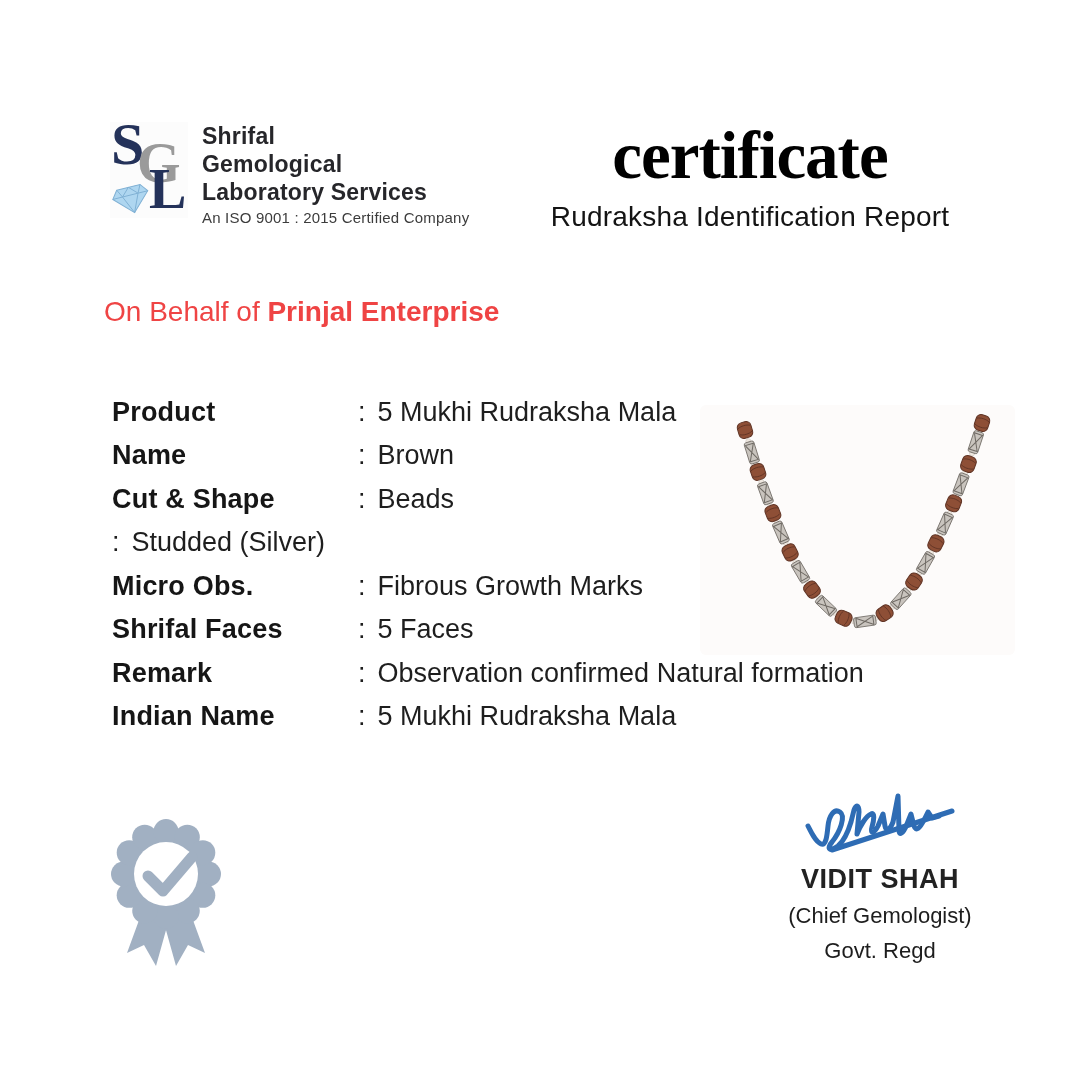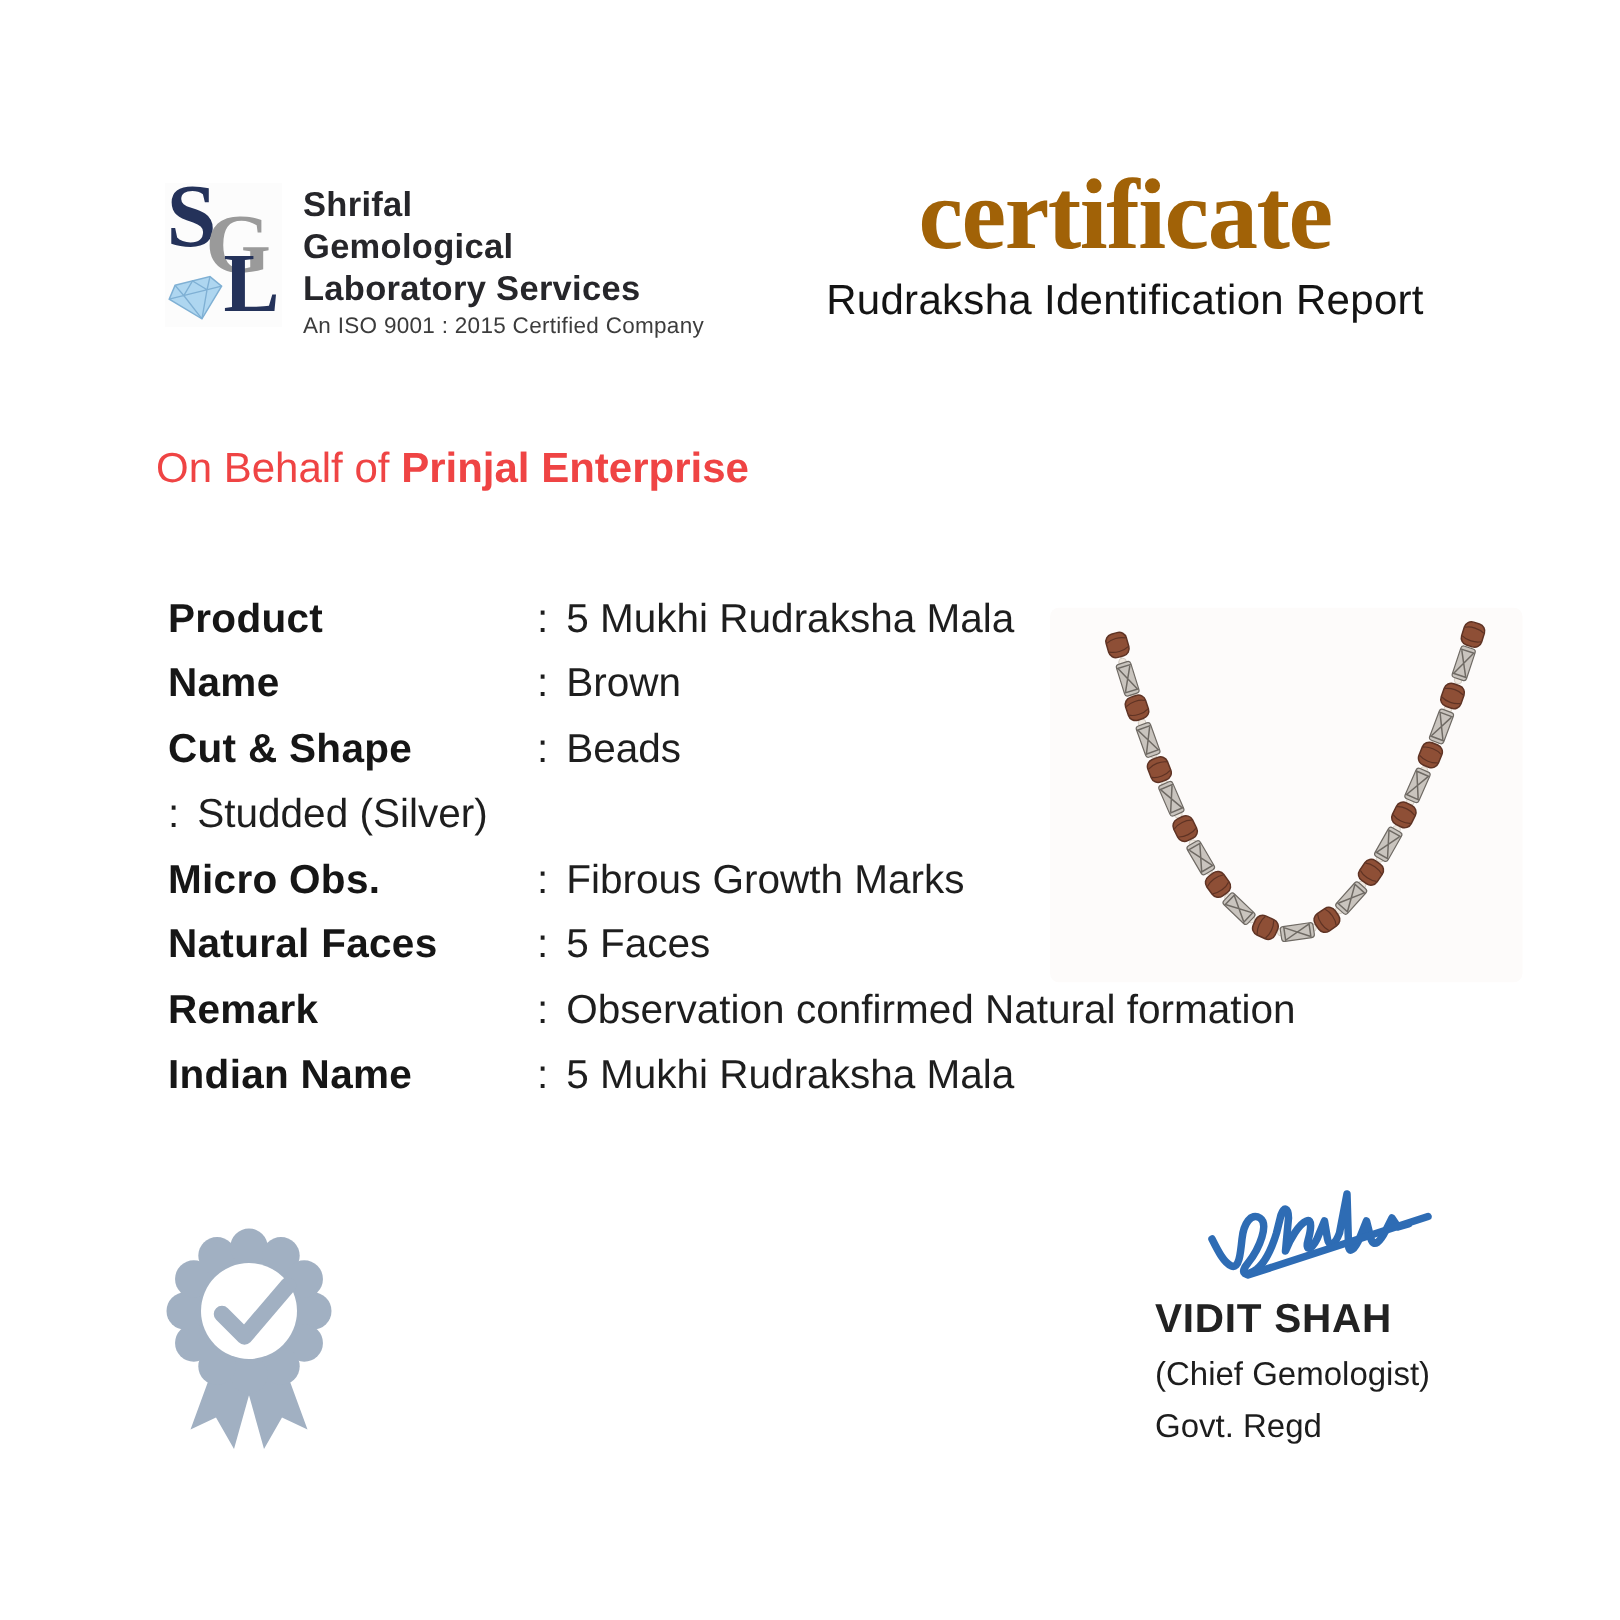--- a/index.html
+++ b/index.html
@@ -13,37 +13,37 @@
   .logo-letter{position:absolute;font-family:"Liberation Serif",serif;font-weight:700;line-height:1;}
   .logo-s{left:1px;top:-8px;font-size:60px;color:#24325a;}
   .logo-g{left:27px;top:13px;font-size:56px;color:#9a9a9a;}
   .logo-l{left:39px;top:39px;font-size:56px;color:#24325a;}
   .logo-diamond{position:absolute;left:0px;top:58px;}
   .lab-text{margin-left:14px;padding-top:0px;}
   .lab-name{font-size:23px;line-height:28px;font-weight:700;color:#26262a;letter-spacing:.2px;}
   .lab-tagline{font-size:15px;color:#3c3c3c;margin-top:3px;letter-spacing:.2px;}
   .title-block{position:absolute;left:505px;top:110px;width:490px;text-align:center;}
   .cert-title{font-family:"Liberation Serif",serif;font-weight:700;font-size:67px;line-height:1.0;
-    color:#a16207;letter-spacing:-1px;margin:0;}
+    color:#000000;letter-spacing:-1px;margin:12px;}
   .cert-subtitle{font-size:28px;color:#141414;margin-top:7px;letter-spacing:.2px;}
   
   .behalf{position:absolute;left:104px;top:296px;font-size:28px;color:#ef4444;}
   .behalf b{font-weight:700;}
   
   .report{position:absolute;left:112px;top:384px;}
   .report-row{display:flex;align-items:flex-end;height:43.5px;font-size:27px;}
   .row-label{width:246px;font-weight:700;color:#161616;letter-spacing:.2px;flex:0 0 auto;}
   .row-sep{color:#1e1e1e;margin-right:12px;}
   .row-value{color:#1e1e1e;white-space:nowrap;}
   
   .mala-photo{position:absolute;left:690px;top:405px;width:330px;height:250px;}
   
   .badge{position:absolute;left:108px;top:816px;width:140px;height:160px;}
   
-  .sign-block{position:absolute;left:770px;top:782px;width:220px;}
+  .sign-block{position:absolute;left:770px;top:782px;width:220px;text-align:center;}
   .sign-svg{display:block;margin:0 auto;}
   .sign-name{font-size:27px;font-weight:700;color:#222;letter-spacing:.5px;margin-top:2px;}
   .sign-title{font-size:22px;color:#1d1d1d;margin-top:8px;}
   .sign-regd{font-size:22px;color:#1d1d1d;margin-top:9px;}
 </style>
 </head>
 <body>
 
 <div class="page">
 
@@ -95,21 +95,21 @@
     <div class="report-row">
       <span class="row-sep">:</span>
       <span class="row-value">Studded (Silver)</span>
     </div>
     <div class="report-row">
       <span class="row-label">Micro Obs.</span>
       <span class="row-sep">:</span>
       <span class="row-value">Fibrous Growth Marks</span>
     </div>
     <div class="report-row">
-      <span class="row-label">Natural Faces</span>
+      <span class="row-label">Shrifal Faces</span>
       <span class="row-sep">:</span>
       <span class="row-value">5 Faces</span>
     </div>
     <div class="report-row">
       <span class="row-label">Remark</span>
       <span class="row-sep">:</span>
       <span class="row-value">Observation confirmed Natural formation</span>
     </div>
     <div class="report-row">
       <span class="row-label">Indian Name</span>

